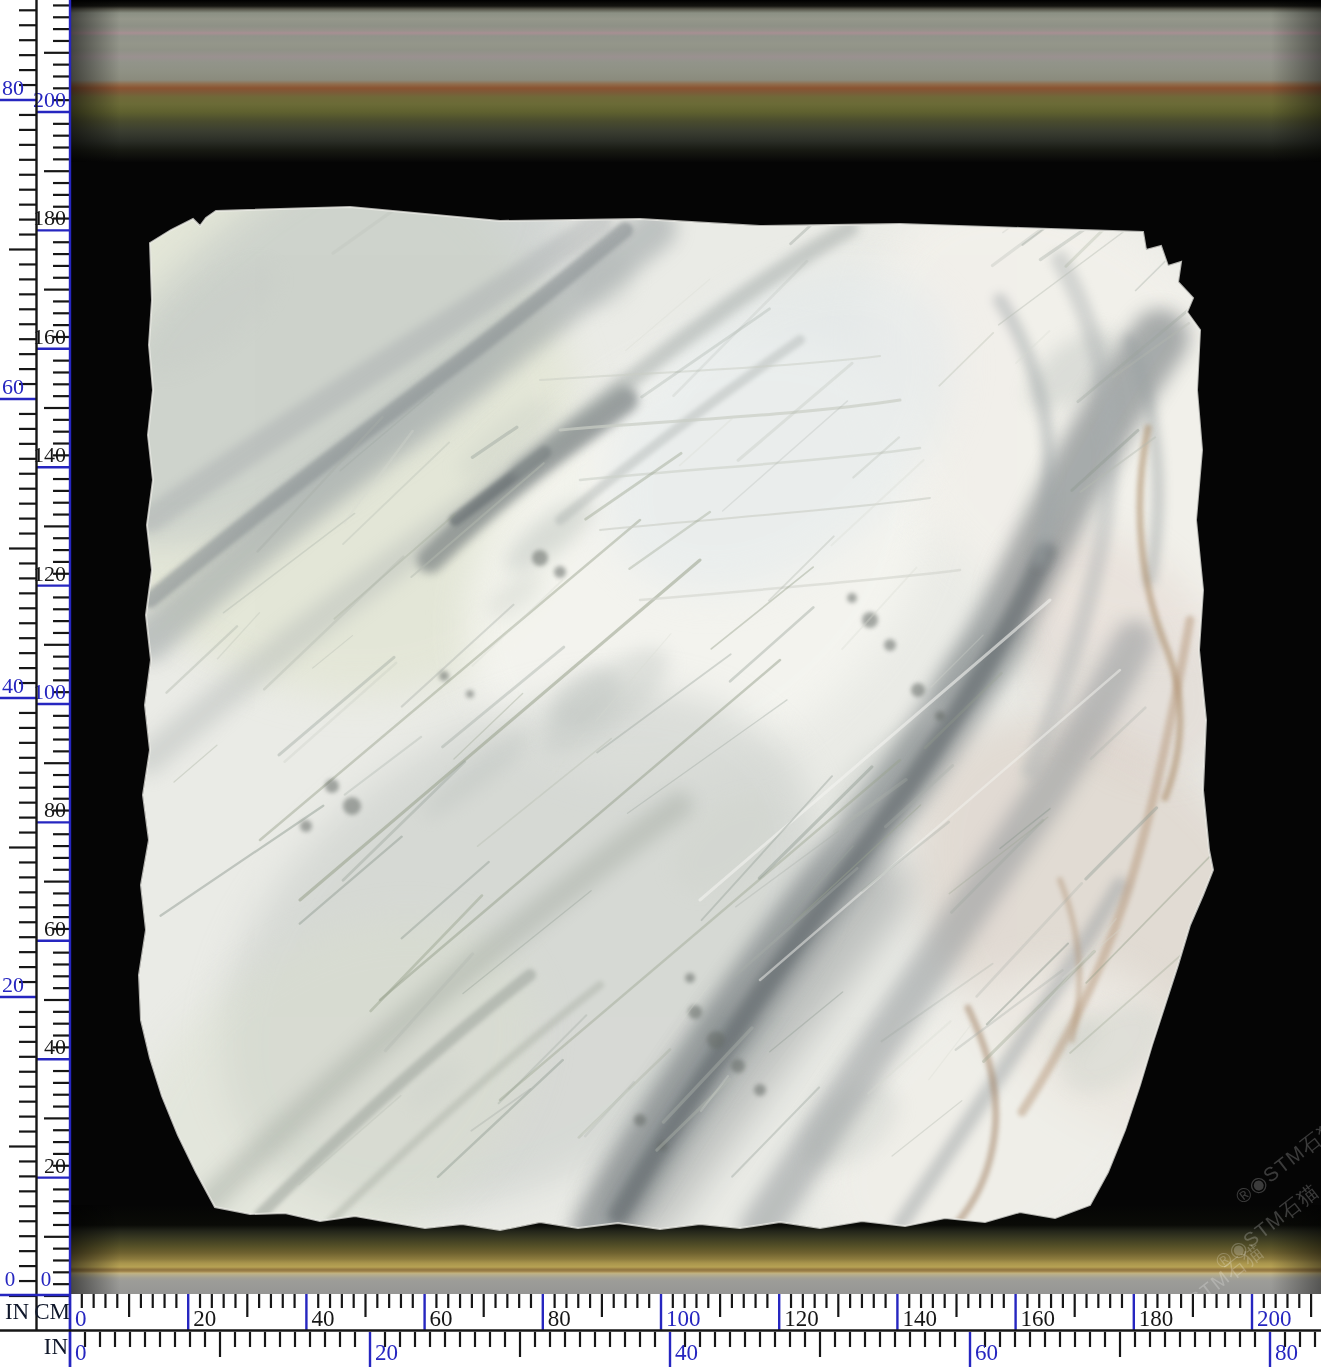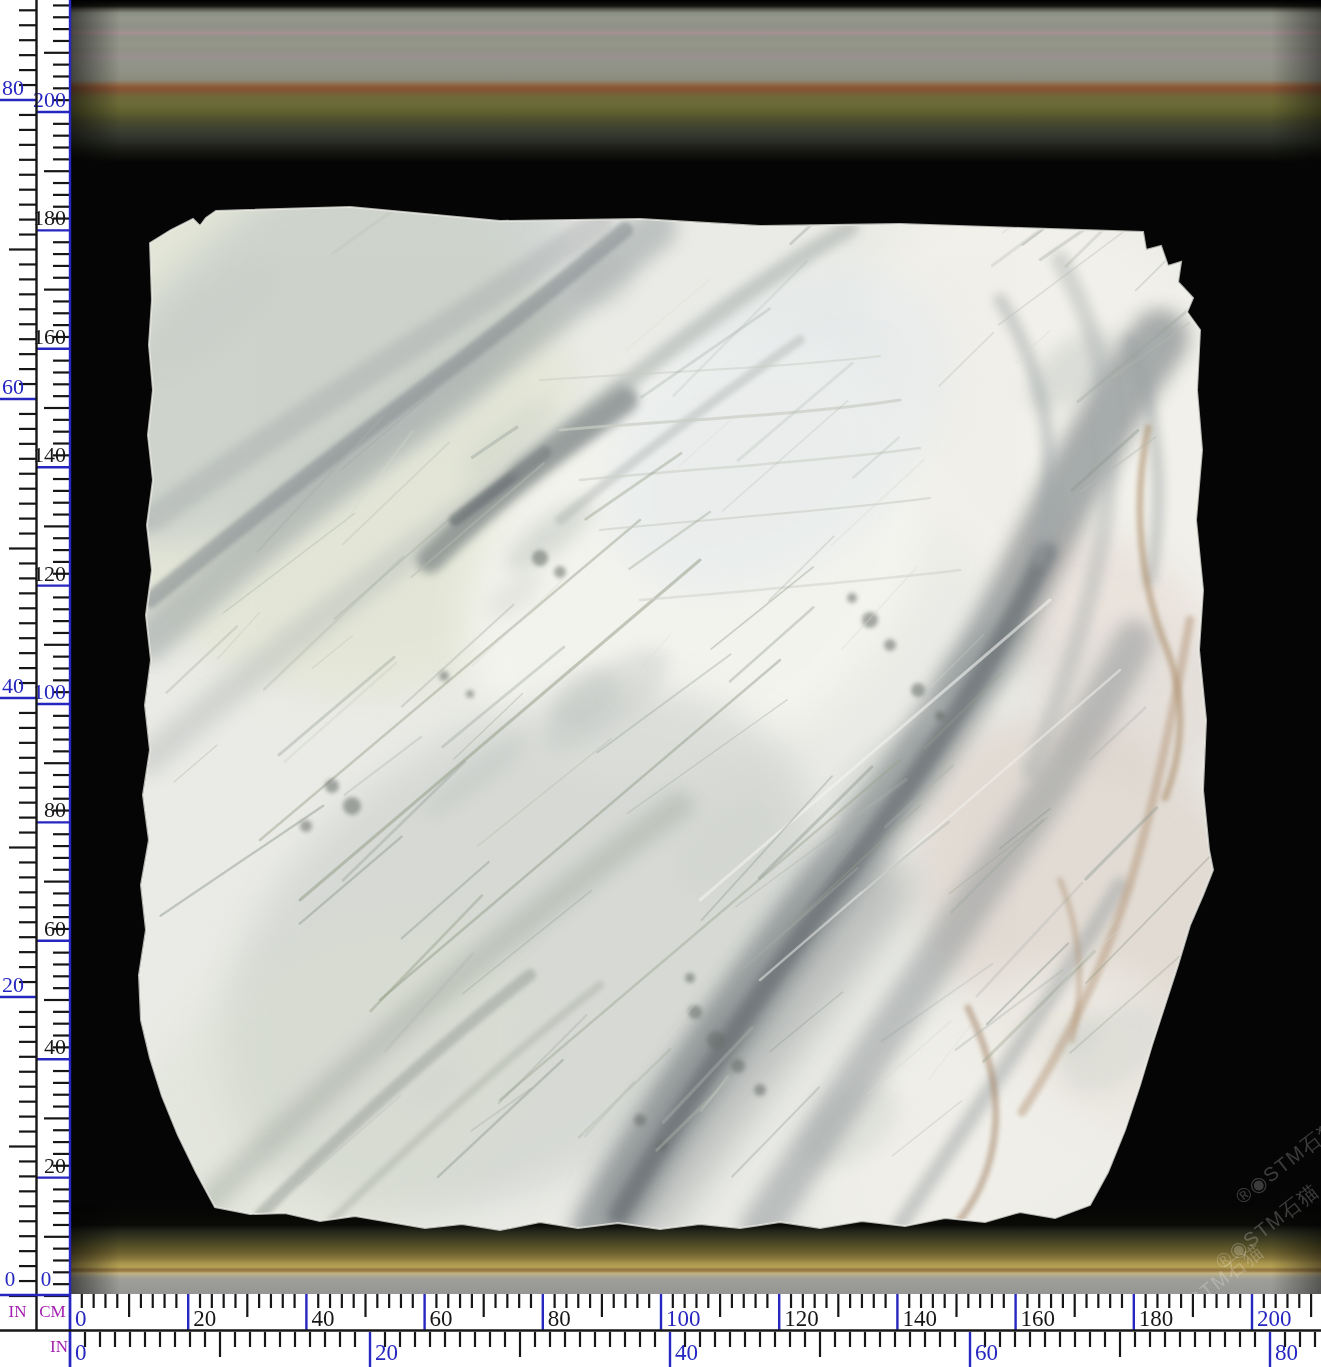--- a/index.html
+++ b/index.html
@@ -8,21 +8,21 @@
   #scan{position:absolute;left:70px;top:0;width:1251px;height:1294px;background:#050505;overflow:hidden;z-index:1;}
   .stripe{position:absolute;left:0;width:1251px;}
   #stripe-top{top:0;height:162px;}
   #stripe-bottom{top:1205px;height:89px;}
   .stripe::after{content:"";position:absolute;inset:0;
      background:linear-gradient(to right, rgba(0,0,0,.55), rgba(0,0,0,0) 4%, rgba(0,0,0,0) 96%, rgba(0,0,0,.45));}
   #slab-svg{position:absolute;left:0;top:0;z-index:2;}
   .wm{position:absolute;z-index:3;color:rgba(255,255,255,0.22);font-family:"Liberation Sans","DejaVu Sans",sans-serif;
       font-size:20px;letter-spacing:1.5px;white-space:nowrap;transform:rotate(-38deg);}
   #rulers{position:absolute;left:0;top:0;z-index:4;}
-  .corner-label{position:absolute;z-index:5;color:#a21caf;font-size:17px;}
+  .corner-label{position:absolute;z-index:5;color:#0f172a;font-size:23px;}
   #corner-row1{left:0;top:1294px;width:70px;height:36px;display:flex;}
   #corner-row1 span{flex:1;display:flex;align-items:center;justify-content:center;}
   #corner-row2{left:0;top:1332px;width:68px;height:30px;display:flex;align-items:center;justify-content:flex-end;padding-right:3px;}
   .zero-label{position:absolute;z-index:5;top:1267px;height:24px;line-height:24px;text-align:center;font-size:21px;}
   #zero-in{left:0;width:20px;}
   #zero-cm{left:36px;width:20px;}
 </style>
 </head>
 <body>
 

